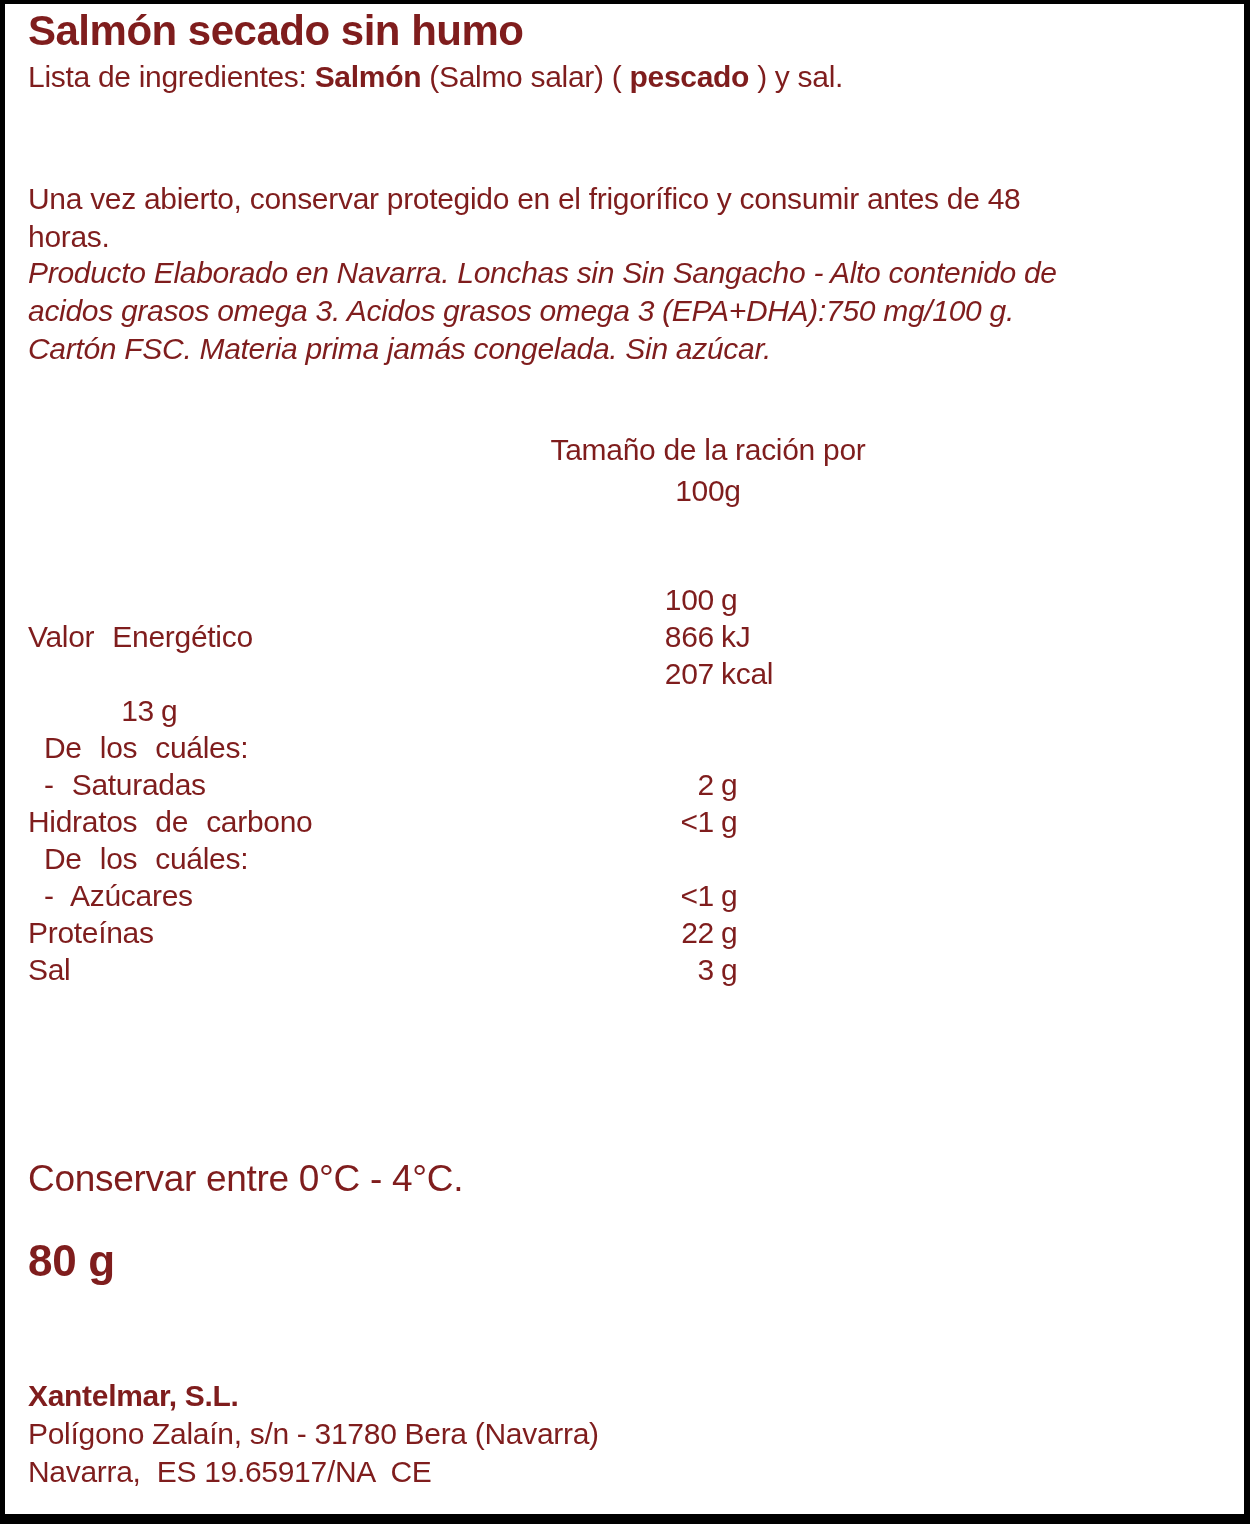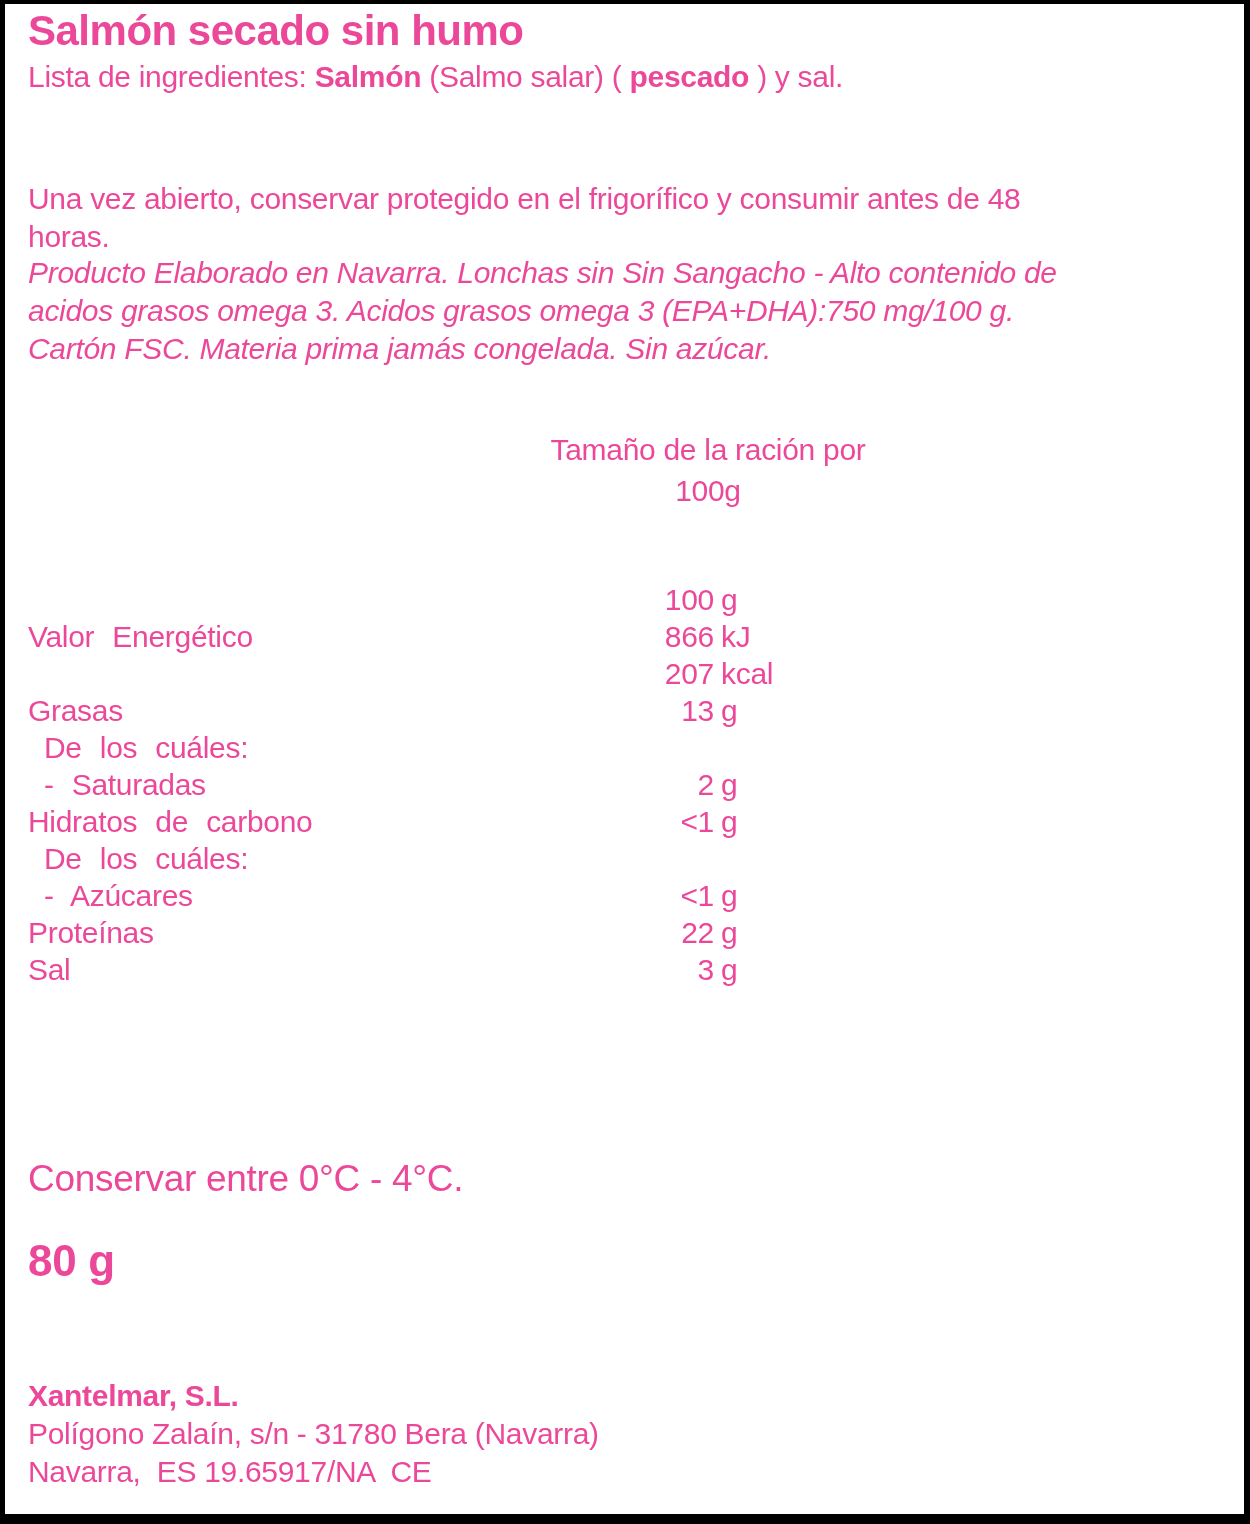--- a/index.html
+++ b/index.html
@@ -7,21 +7,21 @@
     position: relative;
     width: 1250px;
     height: 1524px;
     box-sizing: border-box;
     background: #ffffff;
     border-top: 4px solid #000;
     border-left: 5px solid #000;
     border-right: 6px solid #000;
     border-bottom: 10px solid #000;
     font-family: "Liberation Sans", sans-serif;
-    color: #ec4899;
+    color: #7f1d1d;
     letter-spacing: -0.3px;
     overflow: hidden;
   }
   .abs { position: absolute; left: 23px; margin-top: 41px; }
   .title {
     top: 2px;
     margin: 0;
     font-size: 42px;
     font-weight: bold;
     line-height: 50px;
@@ -88,21 +88,20 @@
           <span class="n-label">Valor Energético</span>
           <span class="n-num">866</span>
           <span class="n-unit">kJ</span>
         </div>
         <div class="nutri-row">
           <span class="n-label"></span>
           <span class="n-num">207</span>
           <span class="n-unit">kcal</span>
         </div>
         <div class="nutri-row">
-          <span class="n-label">Grasas</span>
           <span class="n-num">13</span>
           <span class="n-unit">g</span>
         </div>
         <div class="nutri-row">
           <span class="n-label indent">De los cuáles:</span>
           <span class="n-num"></span>
           <span class="n-unit"></span>
         </div>
         <div class="nutri-row">
           <span class="n-label indent">- Saturadas</span>

